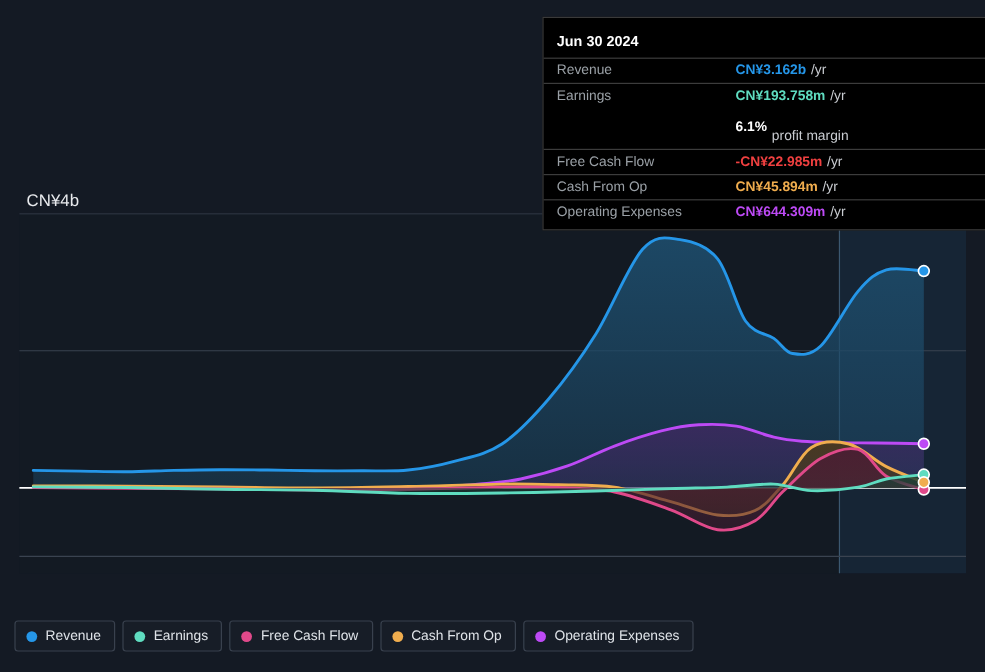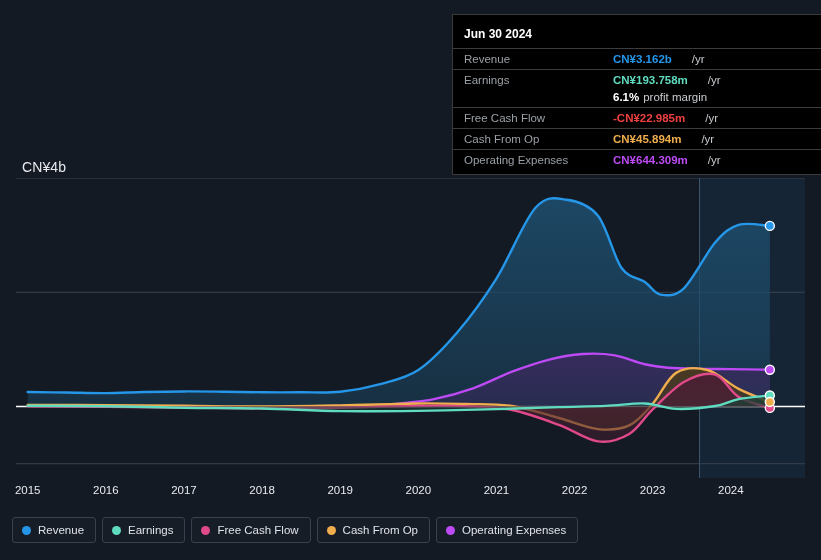--- a/index.html
+++ b/index.html
@@ -74,22 +74,22 @@
     font-size: 11.5px;
     min-height: 17px;
   }
   .tt-row.no-rule { border-top: none; padding-top: 1px; }
   .tt-label {
     color: #9aa0a6;
     width: 105px;
     flex: 0 0 105px;
   }
   .tt-val { font-weight: bold; margin-left: 44px; }
-  .tt-unit { color: #c9ccd1; font-weight: normal; margin-left: 20px; }
-  .tt-sub { color: #c9ccd1; font-weight: normal; margin-left: 4px; }
+  .tt-unit { color: #c9ccd1; font-weight: normal; margin-left: 4px; }
+  .tt-sub { color: #c9ccd1; font-weight: normal; margin-left: 4px; margin-top: 17px; }
 
   
   #legend {
     position: absolute;
     left: 12px; top: 517px;
     display: flex;
     gap: 6px;
   }
   .legend-item {
     display: flex;
@@ -161,32 +161,20 @@
         <path d="M11.72,227.71C24.74,227.81 63.80,227.95 89.84,228.29C115.88,228.62 141.92,229.33 167.96,229.71C194.00,230.10 220.03,230.00 246.07,230.57C272.11,231.14 298.15,232.76 324.19,233.14C350.23,233.52 376.27,233.19 402.31,232.86C428.35,232.52 457.00,231.76 480.43,231.14C503.87,230.52 524.70,229.69 542.93,229.14C561.15,228.60 575.48,228.50 589.80,227.89C604.12,227.27 617.14,224.93 628.86,225.43C640.57,225.92 648.39,230.43 660.10,230.86C671.82,231.29 688.75,229.62 699.16,228.00C709.58,226.38 713.49,222.90 722.60,221.14C731.71,219.39 748.64,218.10 753.85,217.49 L753.85,228.57 L11.72,228.57 Z" fill="url(#grad1)" stroke="none"></path>
         <path d="M11.72,227.71C24.74,227.81 63.80,227.95 89.84,228.29C115.88,228.62 141.92,229.33 167.96,229.71C194.00,230.10 220.03,230.00 246.07,230.57C272.11,231.14 298.15,232.76 324.19,233.14C350.23,233.52 376.27,233.19 402.31,232.86C428.35,232.52 457.00,231.76 480.43,231.14C503.87,230.52 524.70,229.69 542.93,229.14C561.15,228.60 575.48,228.50 589.80,227.89C604.12,227.27 617.14,224.93 628.86,225.43C640.57,225.92 648.39,230.43 660.10,230.86C671.82,231.29 688.75,229.62 699.16,228.00C709.58,226.38 713.49,222.90 722.60,221.14C731.71,219.39 748.64,218.10 753.85,217.49" fill="none" stroke="#5fdcc0" stroke-width="2.4" stroke-linecap="round" stroke-linejoin="round"></path>
         <circle cx="753.8465346534623" cy="47.88571428571429" r="4.5" fill="#2596e8" stroke="#ffffff" stroke-width="1.4"></circle>
         <circle cx="753.8465346534623" cy="217.4857142857143" r="4.5" fill="#5fdcc0" stroke="#ffffff" stroke-width="1.4"></circle>
         <circle cx="753.8465346534623" cy="229.88571428571427" r="4.5" fill="#e0498a" stroke="#ffffff" stroke-width="1.4"></circle>
         <circle cx="753.8465346534623" cy="223.94285714285715" r="4.5" fill="#f0ad4e" stroke="#ffffff" stroke-width="1.4"></circle>
         <circle cx="753.8465346534623" cy="191.77142857142854" r="4.5" fill="#bd4af5" stroke="#ffffff" stroke-width="1.4"></circle>
       </svg>
   </div>
 
-  <div id="x-axis">
-      <div class="x-label" style="left: 11.7178px;">2015</div>
-      <div class="x-label" style="left: 89.8366px;">2016</div>
-      <div class="x-label" style="left: 167.955px;">2017</div>
-      <div class="x-label" style="left: 246.074px;">2018</div>
-      <div class="x-label" style="left: 324.193px;">2019</div>
-      <div class="x-label" style="left: 402.312px;">2020</div>
-      <div class="x-label" style="left: 480.431px;">2021</div>
-      <div class="x-label" style="left: 558.55px;">2022</div>
-      <div class="x-label" style="left: 636.668px;">2023</div>
-      <div class="x-label" style="left: 714.787px;">2024</div>
-    </div>
 
   <div id="tooltip">
     <div id="tooltip-date">Jun 30 2024</div>
     <div id="tooltip-rows">
         <div class="tt-row">
           <span class="tt-label">Revenue</span>
           <span class="tt-val" style="color: rgb(37, 150, 232);">CN¥3.162b</span>
           <span class="tt-unit">/yr</span>
         </div>
         <div class="tt-row">

